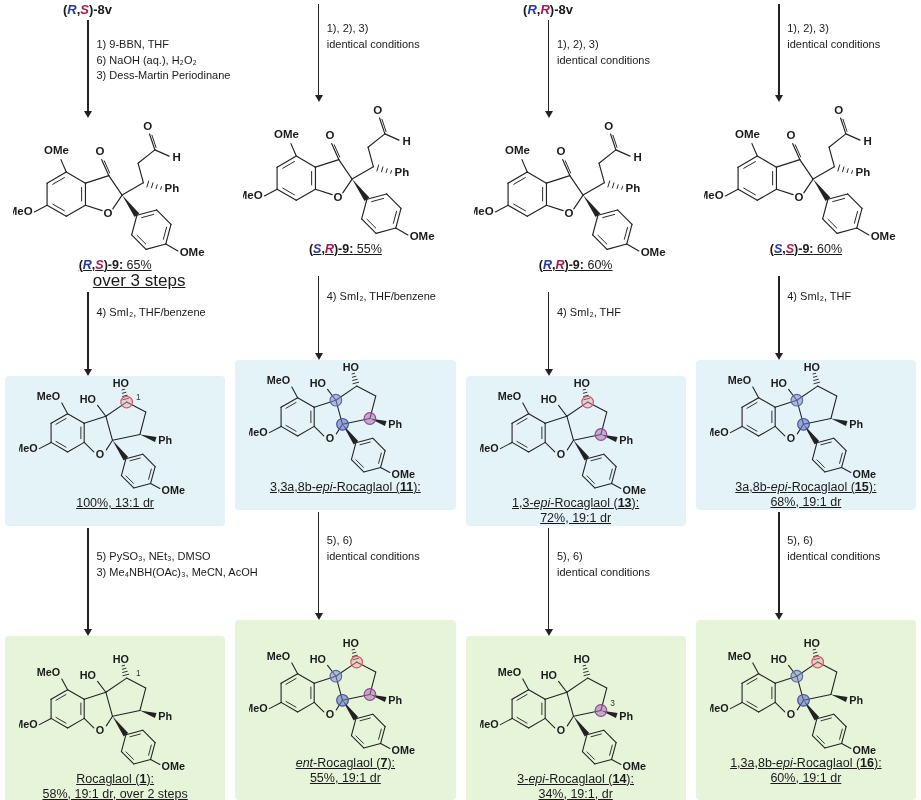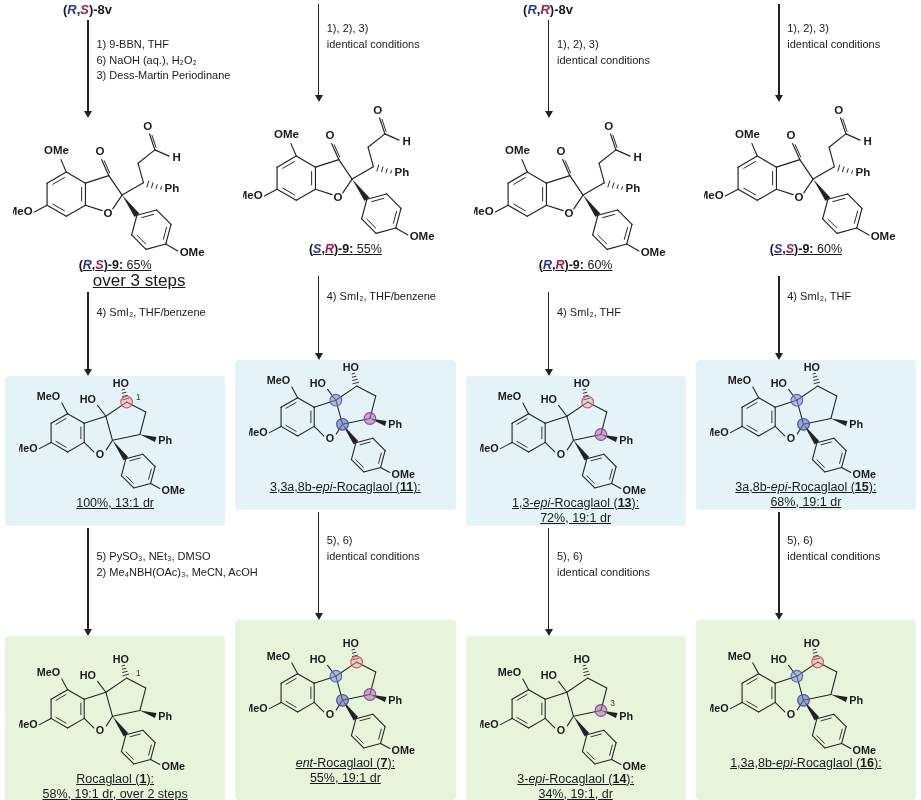--- a/index.html
+++ b/index.html
@@ -180,21 +180,21 @@
         <div>100%, 13:1 dr</div>
       </div>
     </div>
     <div class="step step3">
       <div class="arrow">
           <div class="arrow-line"></div>
           <div class="arrow-head"></div>
         </div>
       <div class="cond">
         <div>5) PySO₃, NEt₃, DMSO</div>
-        <div>2) Me₄NBH(OAc)₃, MeCN, AcOH</div>
+        <div>3) Me₄NBH(OAc)₃, MeCN, AcOH</div>
       </div>
     </div>
     <div class="pbox greenbox">
       <svg class="box-svg green-svg" viewBox="0 0 230 142">
           <line x1="58" y1="43" x2="38.081415712957906" y2="54.5" stroke="#222" stroke-width="1.3" stroke-linecap="round"></line>
           <line x1="56.08781590844396" y1="48.704" x2="43.977316661922366" y2="55.696" stroke="#222" stroke-width="1.1" stroke-linecap="round"></line>
           <line x1="38.081415712957906" y1="54.5" x2="38.08141571295791" y2="77.5" stroke="#222" stroke-width="1.3" stroke-linecap="round"></line>
           <line x1="38.08141571295791" y1="77.5" x2="57.99999999999999" y2="89" stroke="#222" stroke-width="1.3" stroke-linecap="round"></line>
           <line x1="43.97731666192237" y1="76.304" x2="56.08781590844395" y2="83.296" stroke="#222" stroke-width="1.1" stroke-linecap="round"></line>
           <line x1="57.99999999999999" y1="89" x2="77.91858428704208" y2="77.50000000000001" stroke="#222" stroke-width="1.3" stroke-linecap="round"></line>
@@ -817,17 +817,18 @@
           <line x1="148.43519994715294" y1="91.71555764792956" x2="128.1507575950825" y2="97.1507575950825" stroke="#222" stroke-width="1.3" stroke-linecap="round"></line>
           <line x1="145.40085349192358" y1="96.29422531327033" x2="133.06791254186476" y2="99.59882688113932" stroke="#222" stroke-width="1.1" stroke-linecap="round"></line>
           <line x1="157.8492424049175" y1="126.8492424049175" x2="169" y2="133" stroke="#222" stroke-width="1.3" stroke-linecap="round"></line>
           <text x="171" y="139" text-anchor="start" font-size="13" font-weight="600" fill="#1a1a1a">OMe</text>
           <circle cx="129" cy="29" r="7" fill="rgba(238,150,160,0.40)" stroke="#cf5a6e" stroke-width="1.4"></circle>
           <circle cx="104" cy="46" r="7" fill="rgba(128,140,200,0.55)" stroke="#5a67b0" stroke-width="1.4"></circle>
           <circle cx="112" cy="75" r="7" fill="rgba(100,115,190,0.60)" stroke="#42509f" stroke-width="1.4"></circle>
         </svg>
       <div class="box-caption">
         <div><span>1,3a,8b-</span><span class="it">epi</span><span>-Rocaglaol (</span><span class="bd">16</span><span>):</span></div>
+        <div>60%, 19:1 dr</div>
       </div>
     </div>
   </div>
 
 </div>
 
 </body></html>

